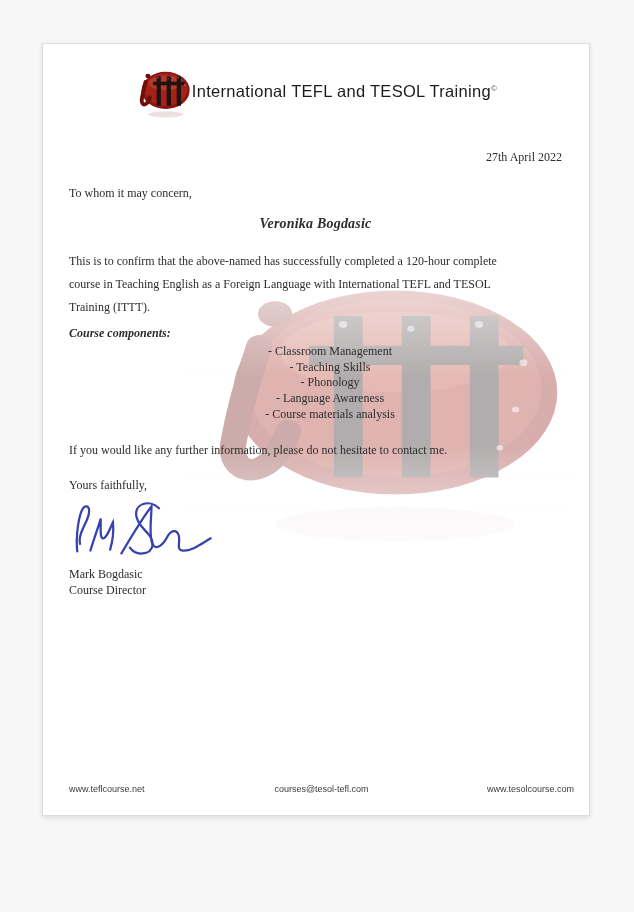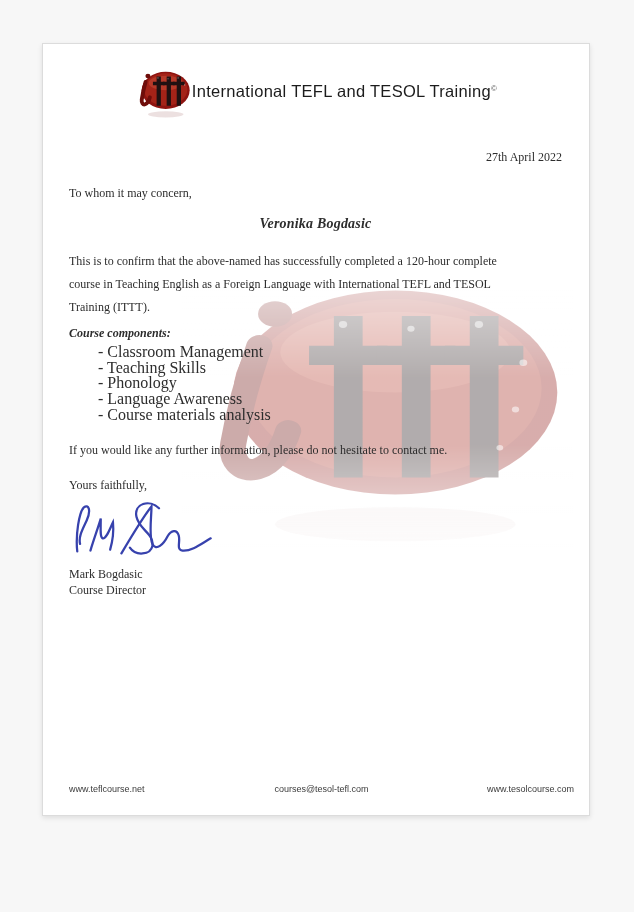--- a/index.html
+++ b/index.html
@@ -76,23 +76,24 @@
   }
   .para-intro { margin-top: 18px; }
   .components-heading {
     font-size: 12px;
     font-weight: bold;
     font-style: italic;
     margin-top: 7px;
   }
   .components-list { margin-top: 3px; }
   .component-item {
-    font-size: 16px;
+    font-size: 12px;
     line-height: 15.7px;
     padding-left: 29px;
+    text-align: center;
   }
   .para-result { margin-top: 17px; }
   .para-contact { margin-top: 16px; }
   .closing { font-size: 12px; margin-top: 16px; }
   .signature { margin-top: 4px; height: 64px; }
   .signature svg { width: 180px; height: 62px; }
   .signatory { margin-top: 5px; font-size: 12px; line-height: 16px; }
   .footer {
     position: absolute;
     left: 26px; right: 15px;

